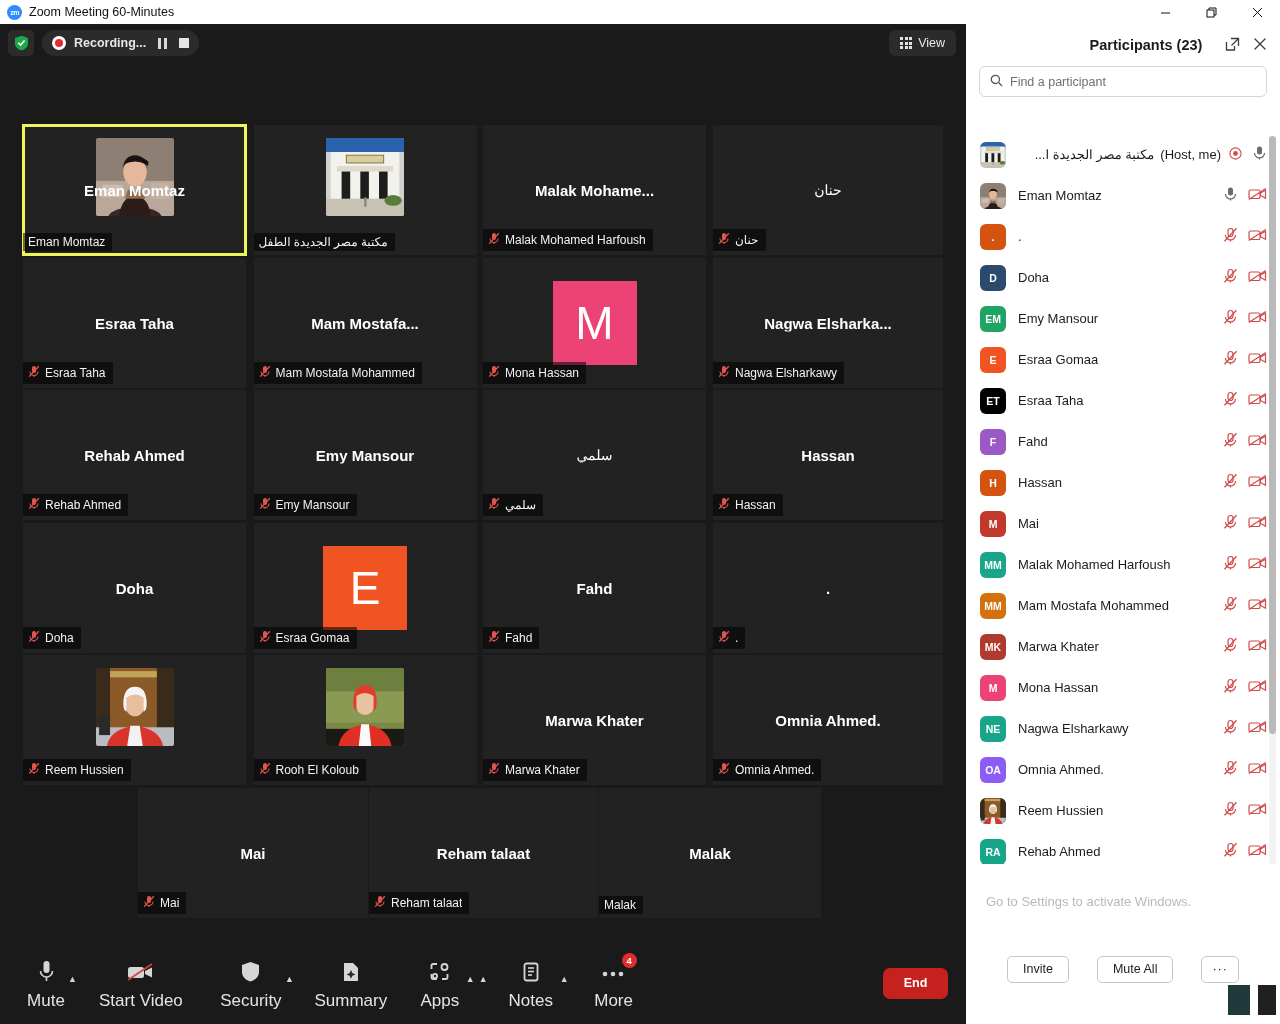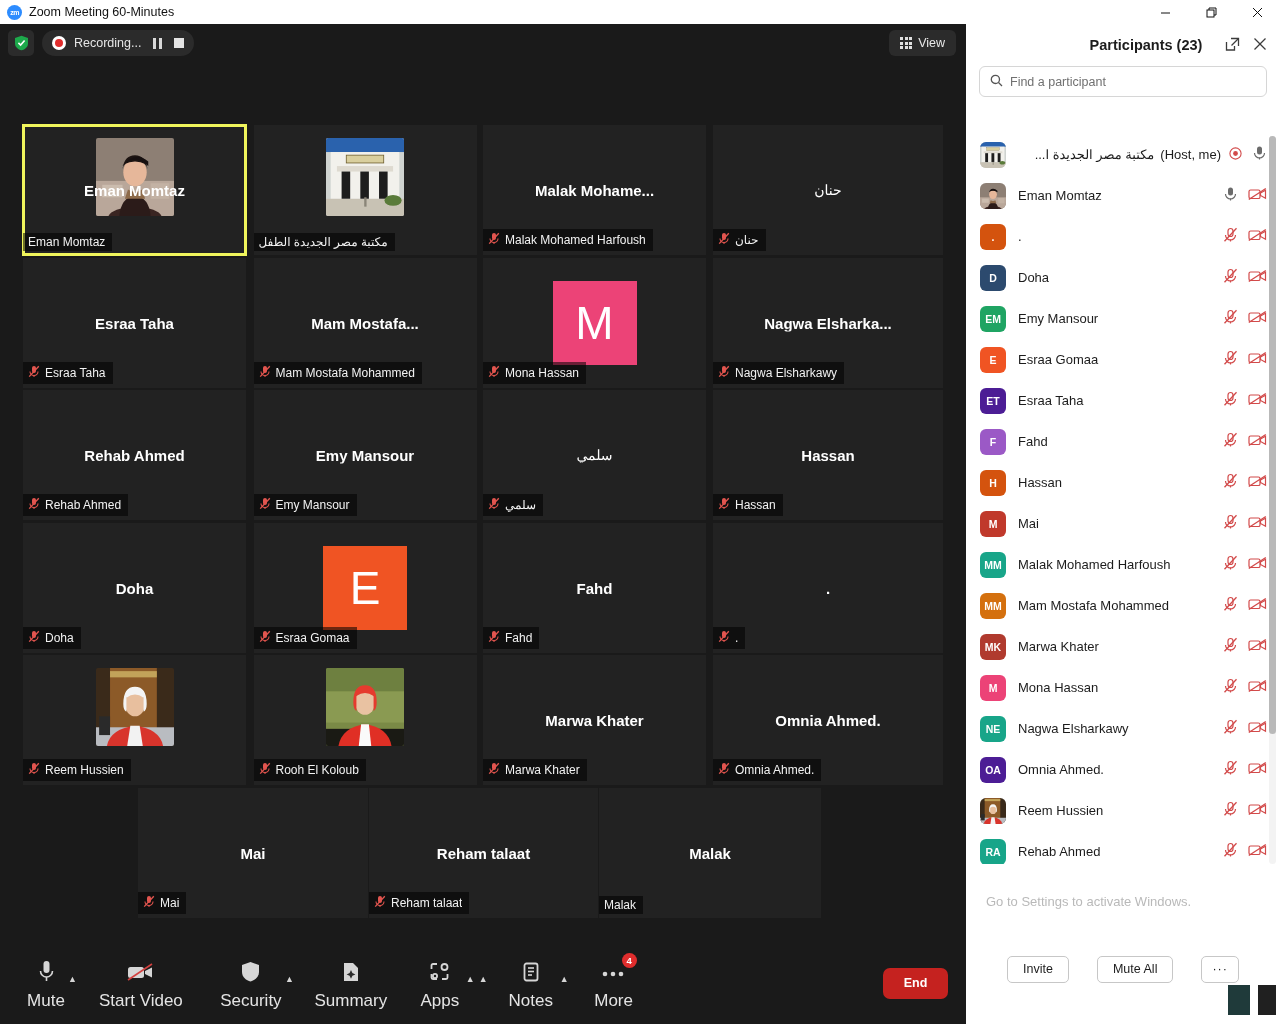--- a/index.html
+++ b/index.html
@@ -37,21 +37,21 @@
   .topbar {
     position: absolute; left: 0; top: 0; width: 966px; height: 38px;
     background: #1a1a1a; display: flex; align-items: center;
   }
   .shield {
     width: 26px; height: 26px; margin-left: 8px; border-radius: 5px;
     background: #2b2b2b; display: flex; align-items: center; justify-content: center;
   }
   .rec-pill {
     margin-left: 8px; height: 26px; background: #2b2b2b; border-radius: 13px;
-    display: flex; align-items: center; padding: 0 10px; gap: 8px;
+    display: flex; align-items: center; padding: 0 10px; gap: 8px; font-weight: bold;
   }
   .rec-dot {
     width: 14px; height: 14px; border-radius: 50%; background: #fff;
     display: flex; align-items: center; justify-content: center;
   }
   .rec-dot i { width: 8px; height: 8px; border-radius: 50%; background: #e02d2d; display:block; }
   .rec-label { color: #e6e6e6; font-size: 12.5px; }
   .rec-pause { display: flex; gap: 2.5px; margin-left: 4px; }
   .rec-pause span { width: 3px; height: 11px; background: #d9d9d9; display: block; }
   .rec-stop { width: 10px; height: 10px; background: #e4e4e4; margin-left: 4px; }
@@ -826,21 +826,21 @@
                 <line x1="1.5" y1="14.3" x2="13.5" y2="1.3" stroke="#d24a4a" stroke-width="1.3"></line>
               </svg></span>
             <span><svg width="19" height="14" viewBox="0 0 19 14">
                 <rect x="1" y="3" width="11" height="8.5" rx="1.6" fill="none" stroke="#d24a4a" stroke-width="1.2"></rect>
                 <path d="M12.5 6 L17.5 3.2 v8 L12.5 8.4 Z" fill="none" stroke="#d24a4a" stroke-width="1.2"></path>
                 <line x1="0.8" y1="12.5" x2="17.8" y2="1.5" stroke="#d24a4a" stroke-width="1.3"></line>
               </svg></span>
           </span>
         </div>
         <div class="prow">
-          <span class="pav" style="background:#4c1d95">ET</span>
+          <span class="pav" style="background:#000000">ET</span>
           <span class="pname">Esraa Taha</span>
           <span class="picons">
             <span><svg width="15" height="16" viewBox="0 0 15 16">
                 <rect x="5" y="1.5" width="5" height="8" rx="2.5" fill="none" stroke="#d24a4a" stroke-width="1.2"></rect>
                 <path d="M2.5 8 a5 5 0 0 0 10 0" fill="none" stroke="#d24a4a" stroke-width="1.2"></path>
                 <line x1="7.5" y1="12.4" x2="7.5" y2="14.5" stroke="#d24a4a" stroke-width="1.2"></line>
                 <line x1="1.5" y1="14.3" x2="13.5" y2="1.3" stroke="#d24a4a" stroke-width="1.3"></line>
               </svg></span>
             <span><svg width="19" height="14" viewBox="0 0 19 14">
                 <rect x="1" y="3" width="11" height="8.5" rx="1.6" fill="none" stroke="#d24a4a" stroke-width="1.2"></rect>
@@ -979,21 +979,21 @@
                 <line x1="1.5" y1="14.3" x2="13.5" y2="1.3" stroke="#d24a4a" stroke-width="1.3"></line>
               </svg></span>
             <span><svg width="19" height="14" viewBox="0 0 19 14">
                 <rect x="1" y="3" width="11" height="8.5" rx="1.6" fill="none" stroke="#d24a4a" stroke-width="1.2"></rect>
                 <path d="M12.5 6 L17.5 3.2 v8 L12.5 8.4 Z" fill="none" stroke="#d24a4a" stroke-width="1.2"></path>
                 <line x1="0.8" y1="12.5" x2="17.8" y2="1.5" stroke="#d24a4a" stroke-width="1.3"></line>
               </svg></span>
           </span>
         </div>
         <div class="prow">
-          <span class="pav" style="background:#4c1d95">OA</span>
+          <span class="pav" style="background:#8b5cf6">OA</span>
           <span class="pname">Omnia Ahmed.</span>
           <span class="picons">
             <span><svg width="15" height="16" viewBox="0 0 15 16">
                 <rect x="5" y="1.5" width="5" height="8" rx="2.5" fill="none" stroke="#d24a4a" stroke-width="1.2"></rect>
                 <path d="M2.5 8 a5 5 0 0 0 10 0" fill="none" stroke="#d24a4a" stroke-width="1.2"></path>
                 <line x1="7.5" y1="12.4" x2="7.5" y2="14.5" stroke="#d24a4a" stroke-width="1.2"></line>
                 <line x1="1.5" y1="14.3" x2="13.5" y2="1.3" stroke="#d24a4a" stroke-width="1.3"></line>
               </svg></span>
             <span><svg width="19" height="14" viewBox="0 0 19 14">
                 <rect x="1" y="3" width="11" height="8.5" rx="1.6" fill="none" stroke="#d24a4a" stroke-width="1.2"></rect>

